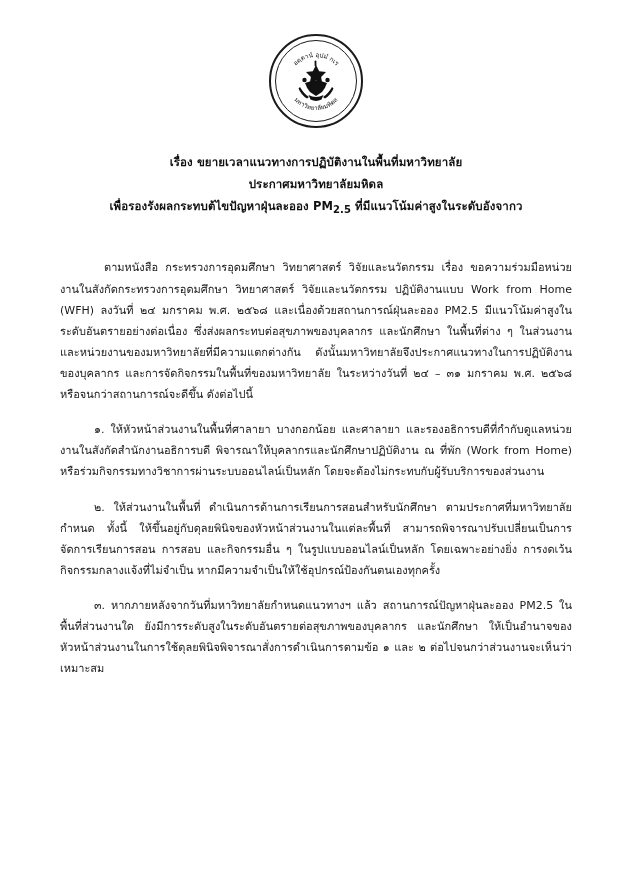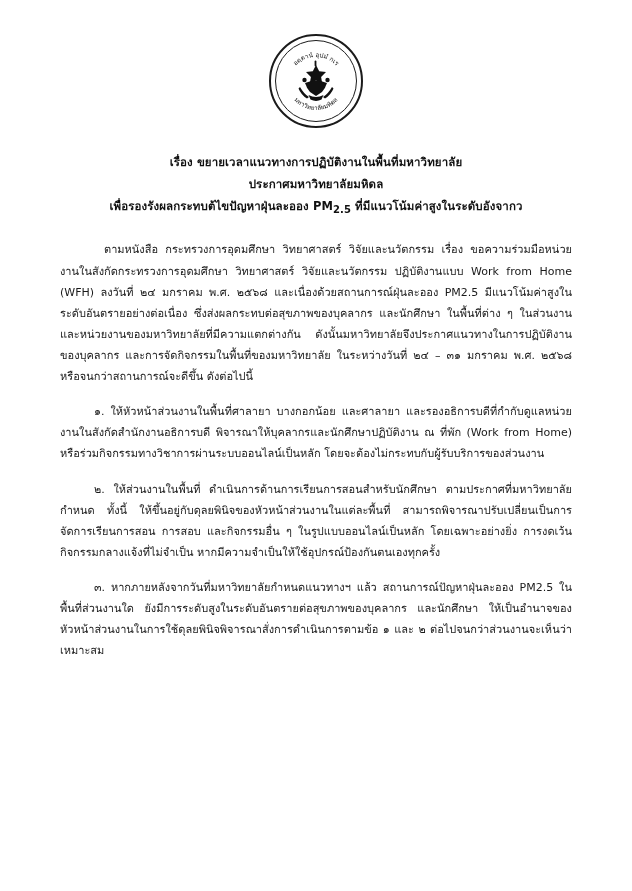--- a/index.html
+++ b/index.html
@@ -63,21 +63,21 @@
     letter-spacing: 0.1px;
     color: #111;
     margin: 0 0 4px 0;
   }
   .head-line.l2, .head-line.l3 { font-size: 11.5px; }
 
   .sub { font-size: 10px; vertical-align: sub; }
 
   
   .body-block {
-    margin-top: 22px;
+    margin-top: 40px;
     font-size: 11px;
     line-height: 1.92;
     color: #1a1a1a;
     text-align: justify;
     text-justify: inter-word;
   }
   .para {
     margin: 0 0 14px 0;
     text-indent: 0;
   }

